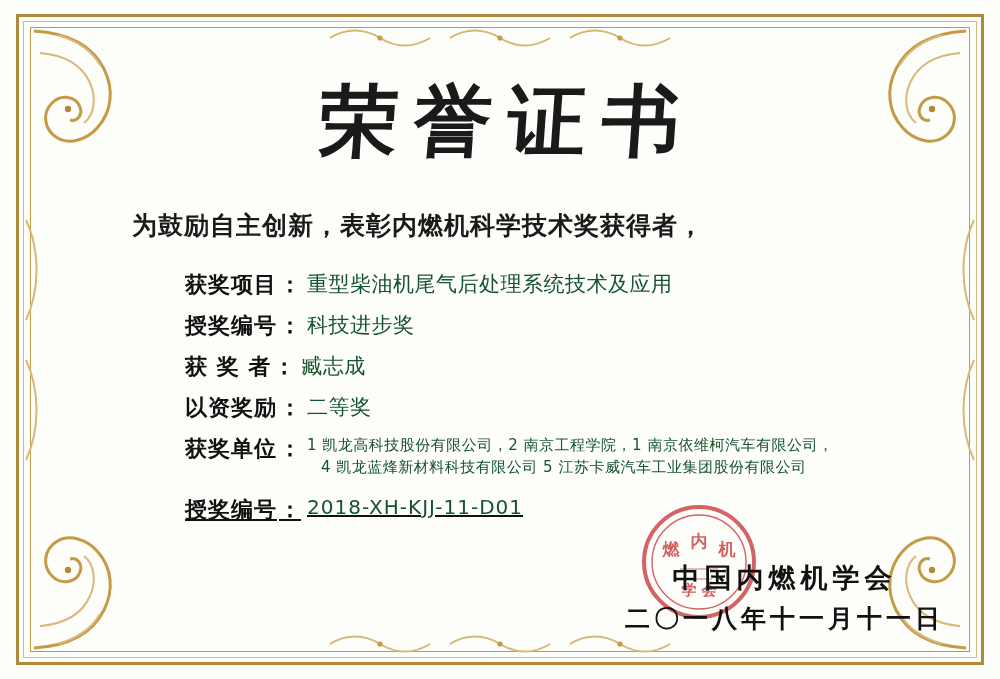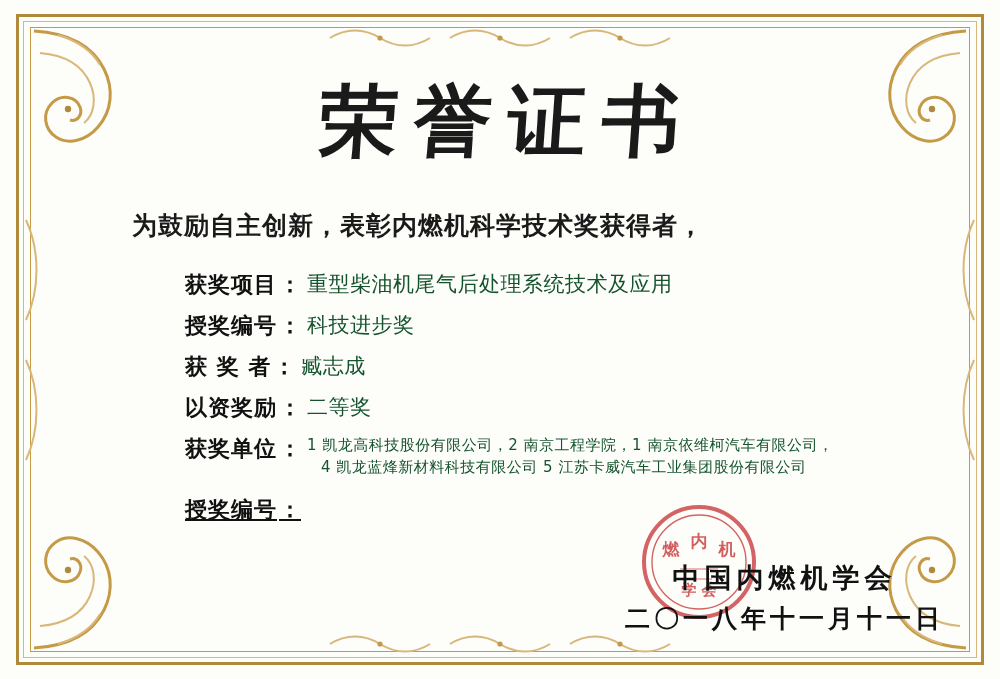--- a/index.html
+++ b/index.html
@@ -255,20 +255,21 @@
         <span class="field-colon">：</span>
         <span class="units-block">
           <span class="field-value small units-line">1 凯龙高科技股份有限公司，2 南京工程学院，1 南京依维柯汽车有限公司，</span>
           <span class="field-value small units-line second">4 凯龙蓝烽新材料科技有限公司 5 江苏卡威汽车工业集团股份有限公司</span>
         </span>
       </div>
 
       <div class="field-row award-no-row">
         <span class="field-label">授奖编号</span>
         <span class="field-colon">：</span>
+        <span class="field-value mono">2018-XH-KJJ-11-D01</span>
       </div>
 
     </div>
   </div>
 
   <div class="seal">
     <svg viewBox="0 0 118 118" xmlns="http://www.w3.org/2000/svg">
       <g opacity="0.78" fill="none" stroke="#c8383a">
         <circle cx="59" cy="59" r="55" stroke-width="4"></circle>
         <circle cx="59" cy="59" r="47" stroke-width="1.4"></circle>

